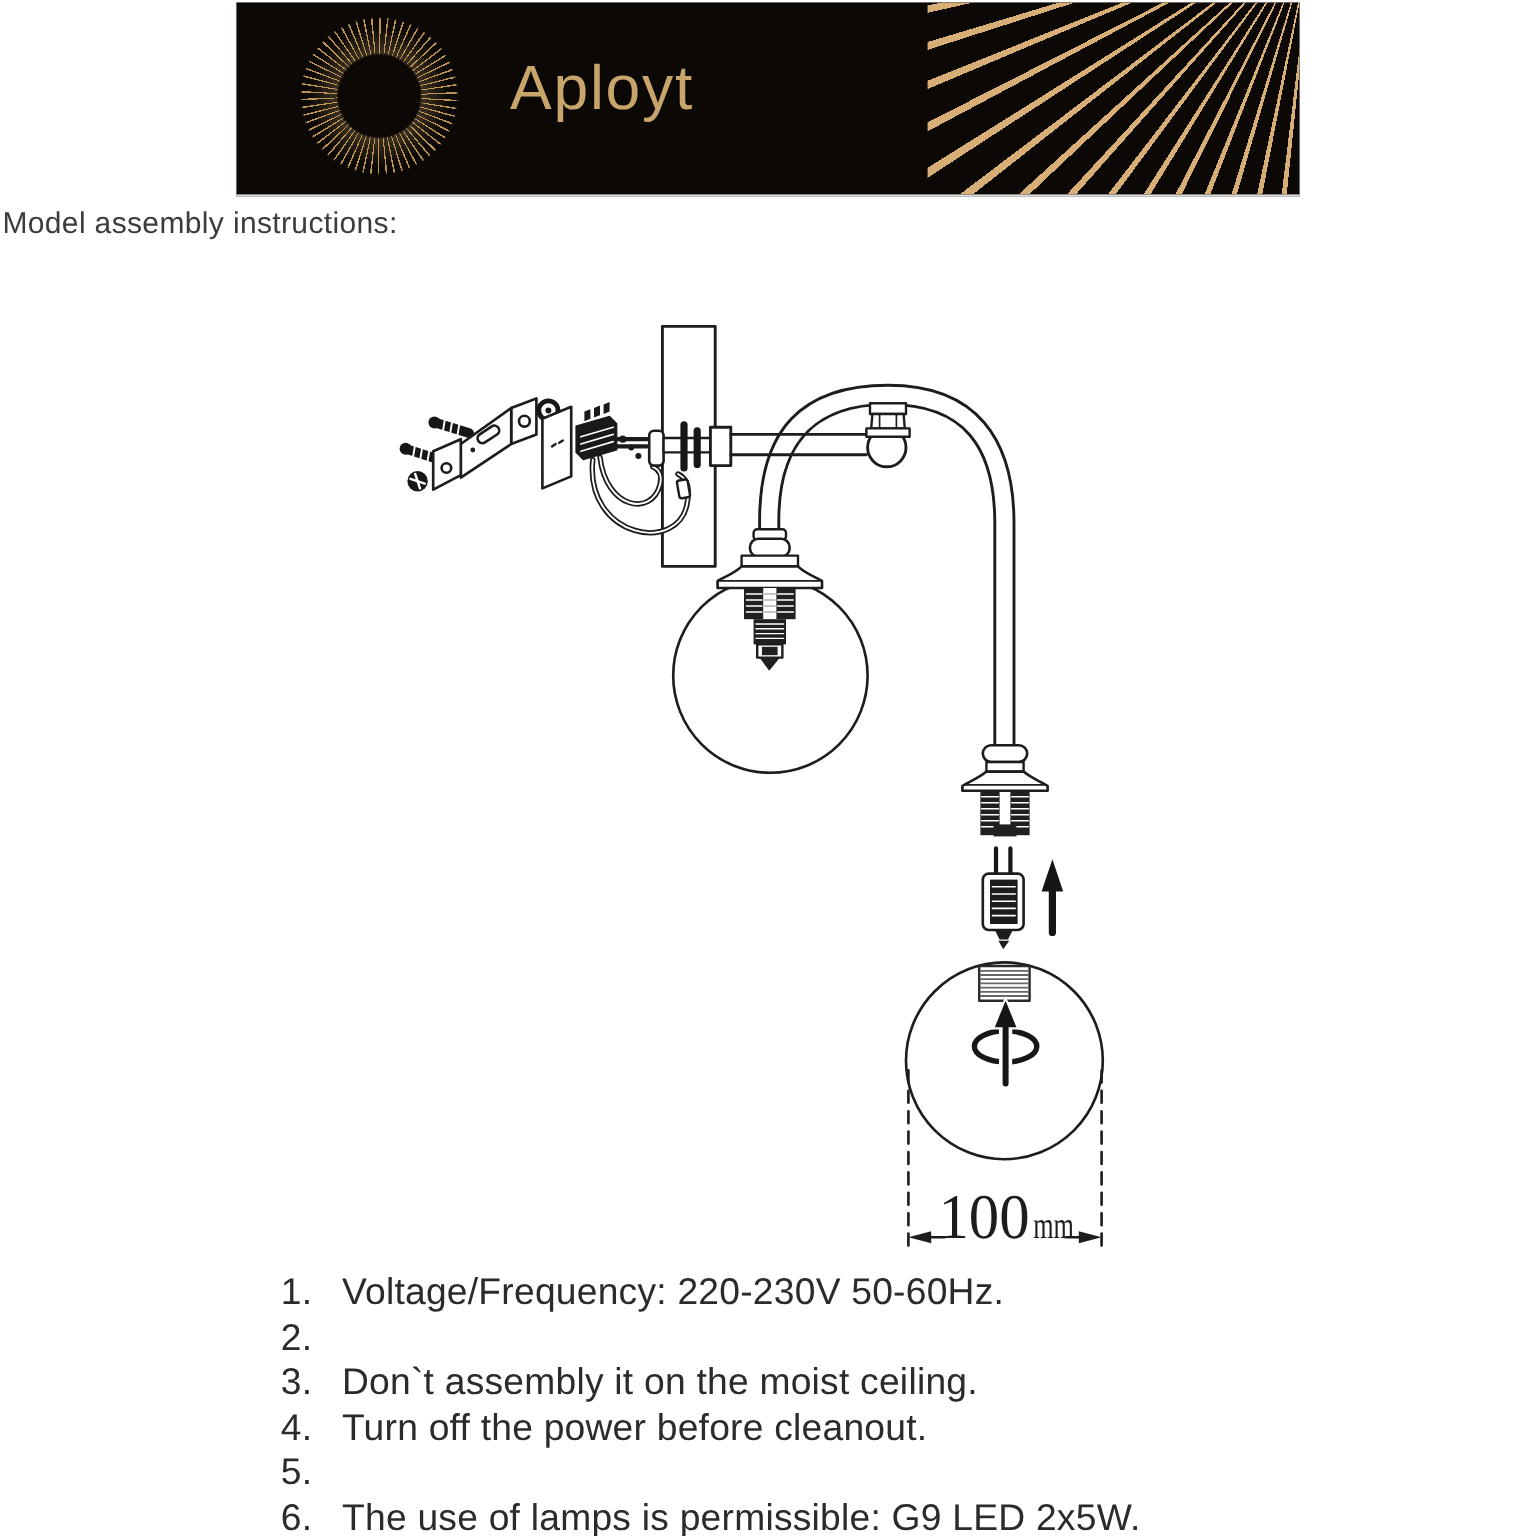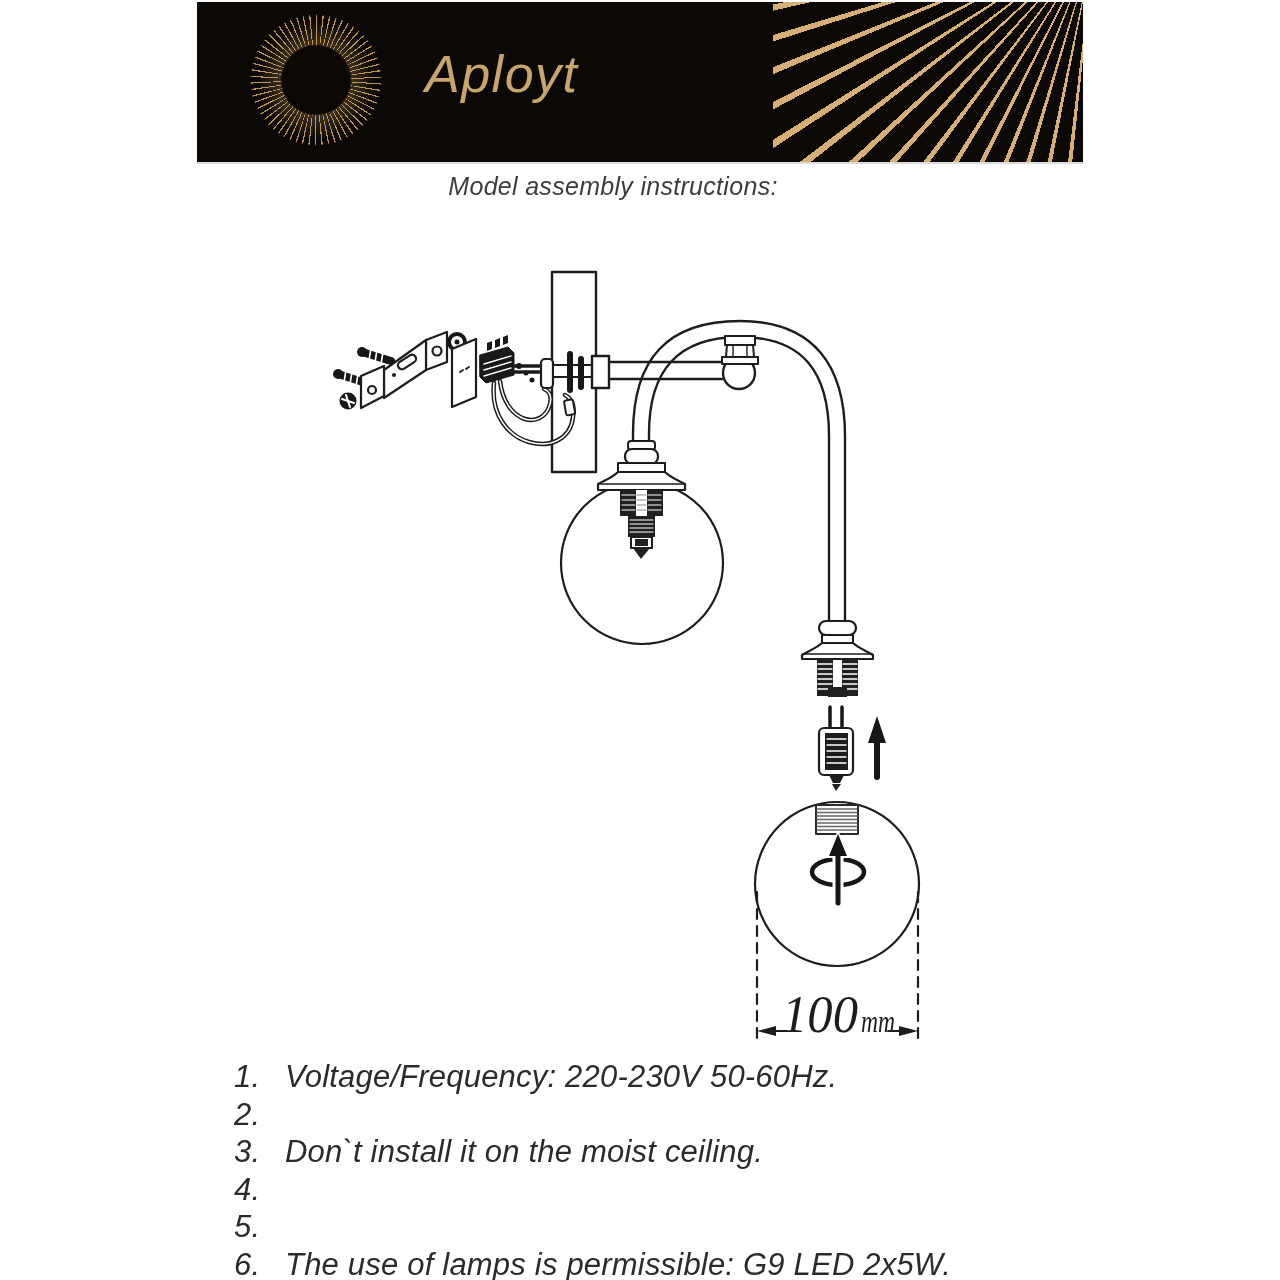--- a/index.html
+++ b/index.html
@@ -1,33 +1,33 @@
 <!DOCTYPE html>
 <html><head>
 <meta charset="utf-8">
 <style>
   html,body{margin:0;padding:0;background:#ffffff;}
   .page{position:relative;width:1280px;height:1280px;background:#ffffff;overflow:hidden;
-        font-family:"Liberation Sans",sans-serif;font-style:italic;}
+        font-family:"Liberation Sans",sans-serif;}
 
   
   .banner{position:absolute;left:197px;top:2px;width:886px;height:160px;background:#0b0806;
           overflow:hidden;border-bottom:2px solid #dcdcdc;}
   .sunburst{position:absolute;left:52px;top:11px;width:134px;height:134px;border-radius:50%;
     background:
       radial-gradient(circle at 50% 50%, #0b0806 0 34px, rgba(11,8,6,0) 36px 64px, #0b0806 66px),
       radial-gradient(circle at 50% 50%, rgba(214,174,118,0.30) 0 32%, rgba(214,174,118,0) 62%),
       repeating-conic-gradient(#bb934f 0deg 1.2deg, #0b0806 1.2deg 5.8deg);}
   .brand-name{position:absolute;left:228px;top:42px;font-size:52px;font-weight:300;
               letter-spacing:1.5px;color:#c8a56a;line-height:60px;}
   .rays{position:absolute;right:0;top:0;width:310px;height:100%;
     background:repeating-conic-gradient(from 140deg at 104% -40%, #d6ae76 0deg 1.05deg, rgba(0,0,0,0) 1.05deg 5.1deg);}
 
   
-  .title-block{position:absolute;left:16px;top:171px;width:1194px;text-align:center;
+  .title-block{position:absolute;left:2px;top:171px;width:1194px;text-align:left;
                color:#3c3c3c;font-size:25px;line-height:31px;letter-spacing:0.3px;}
 
   
   .diagram{position:absolute;left:320px;top:258px;}
 
   
   .instructions{position:absolute;left:234px;top:1058px;width:860px;color:#2b2b2b;
                 font-size:31px;line-height:37.5px;letter-spacing:0.2px;}
   .row{display:flex;}
   .row .num{width:51px;flex:0 0 51px;}
@@ -257,24 +257,25 @@
   <div class="instructions">
     <div class="row">
       <span class="num">1.</span>
       <span class="txt">Voltage/Frequency: 220-230V 50-60Hz.</span>
     </div>
     <div class="row">
       <span class="num">2.</span>
     </div>
     <div class="row">
       <span class="num">3.</span>
-      <span class="txt">Don`t install it on the moist ceiling.</span>
+      <span class="txt">Don`t assembly it on the moist ceiling.</span>
     </div>
     <div class="row">
       <span class="num">4.</span>
+      <span class="txt">Turn off the power before cleanout.</span>
     </div>
     <div class="row">
       <span class="num">5.</span>
     </div>
     <div class="row">
       <span class="num">6.</span>
       <span class="txt">The use of lamps is permissible: G9 LED 2x5W.</span>
     </div>
   </div>
 

